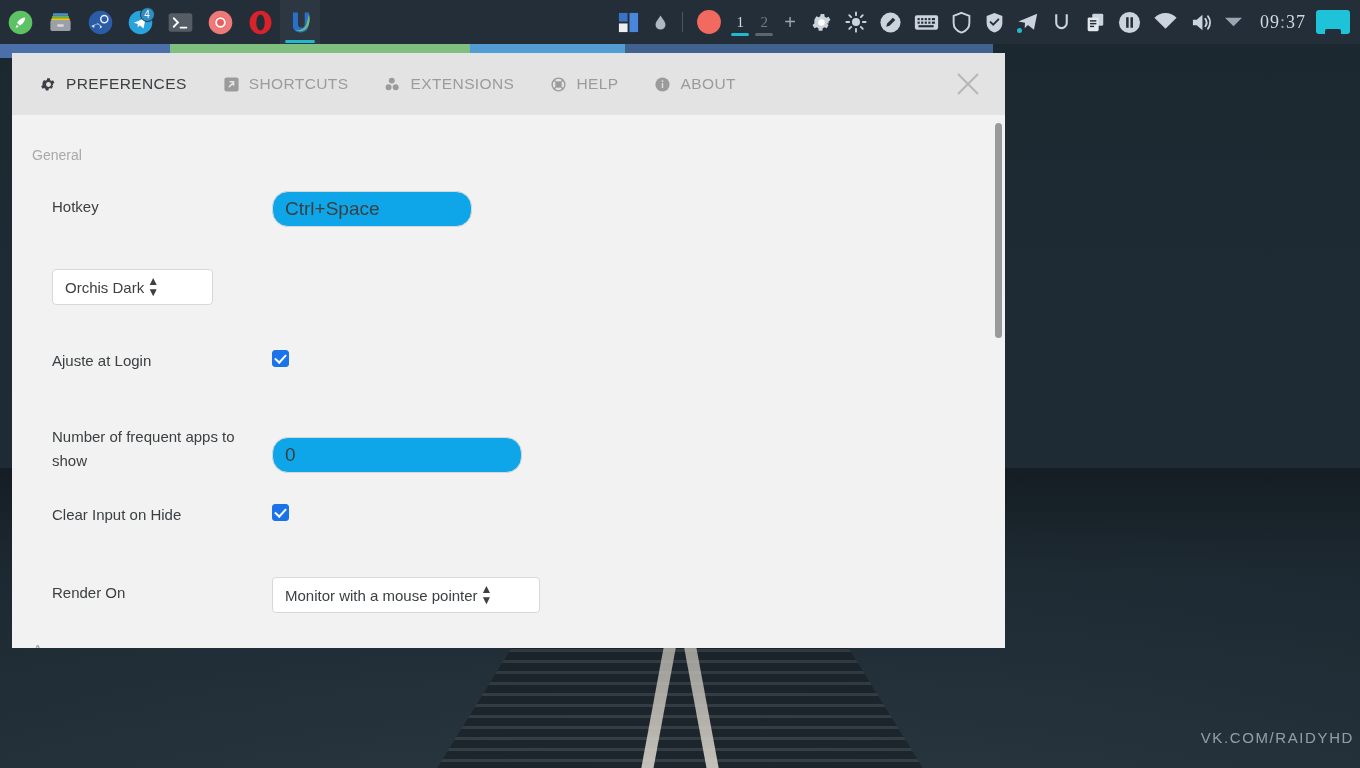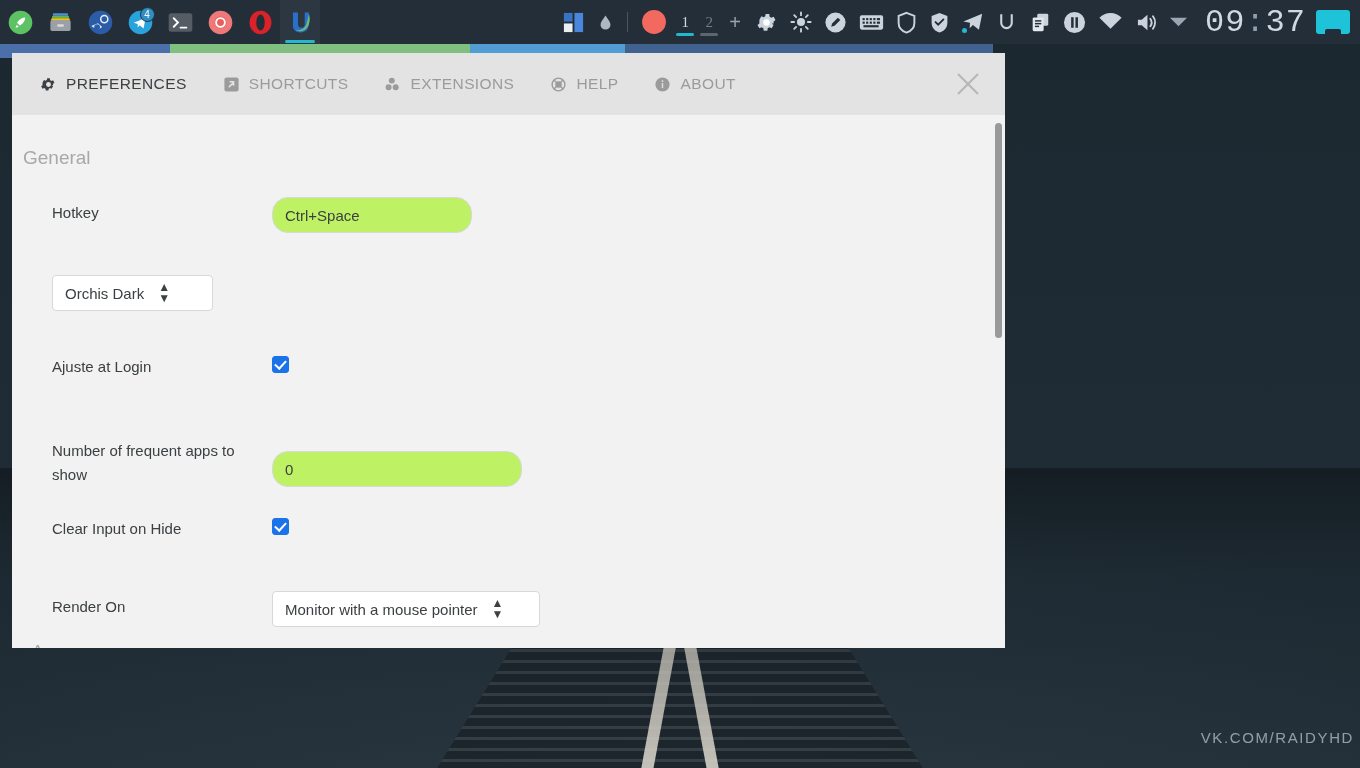--- a/index.html
+++ b/index.html
@@ -129,23 +129,23 @@
     font-size: 15px; font-family: "Liberation Serif", serif;
   }
   .ws.on { color: #cfd8e0; }
   .ws.off { color: #6f7d89; }
   .ws .ul { position: absolute; bottom: 8px; left: 3px; right: 3px; height: 3px; border-radius: 2px; }
   .ws.on .ul { background: #22b8cf; }
   .ws.off .ul { background: #5b6husband; }
   .ws.off .ul { background: #5b6770; }
   .plus { color: #98a4ae; font-size: 20px; padding: 0 8px; }
   #clock {
-    color: #cfd9e2; font-size: 32px; letter-spacing: 1px;
+    color: #cfd9e2; font-size: 18px; letter-spacing: 1px;
     padding: 0 10px 0 12px;
-    font-family: Liberation Mono, monospace;
+    font-family: Liberation Serif, serif;
   }
   #clock .c { color: #8fa0ad; }
   #screencast {
     width: 34px; height: 24px; margin-right: 6px;
     background: #1fc3d9; border-radius: 3px; position: relative;
   }
   #screencast::after {
     content: ""; position: absolute; left: 9px; right: 9px; bottom: 0; height: 5px;
     background: #242e38; border-radius: 2px 2px 0 0;
   }
@@ -181,45 +181,45 @@
     position: absolute; right: 22px; top: 50%; transform: translateY(-50%);
     width: 30px; height: 30px; color: #b6b6b6;
   }
 
   
   #content {
     height: 533px; background: #f2f2f2;
     position: relative; overflow: hidden;
   }
   #section-title {
-    color: #a8a8a8; font-size: 19px;
-    padding: 32px 0 0 11px;
+    color: #a8a8a8; font-size: 14px;
+    padding: 32px 0 0 20px;
   }
   .row {
     display: flex; align-items: flex-start;
     padding: 0 0 0 40px;
     min-height: 56px;
   }
   .row .lbl {
     width: 220px; flex: none;
     color: #3c4043; font-size: 15px; line-height: 24px;
     padding-top: 4px;
   }
   .ctl { padding-top: 0; }
   input.txt {
     height: 36px; border: 1px solid #d6d8da; border-radius: 16px;
-    background: #bef264; color: #3c4043;
-    font-size: 15px; font-family: "Liberation Sans", sans-serif;
+    background: #0ea5e9; color: #3c4043;
+    font-size: 19px; font-family: "Liberation Sans", sans-serif;
     padding: 0 12px; outline: none;
   }
   .sel {
     height: 36px; border: 1px solid #d6d8da; border-radius: 4px;
     background: #fff; color: #3c4043;
     font-size: 15px; display: inline-flex; align-items: center;
-    padding: 0 10px 0 12px; gap: 14px;
+    padding: 0 10px 0 12px; gap: 3px;
   }
   .sel .arrows { color: #3c4043; font-size: 12px; line-height: 11px; letter-spacing: 0; }
   .cbx {
     width: 17px; height: 17px; border-radius: 3px;
     border: 1px solid #c9cbcd; background: #fff;
     display: inline-flex; align-items: center; justify-content: center;
   }
   .cbx.on { background: #1a73e8; border-color: #1a73e8; }
   .cbx.on::after {
     content: ""; width: 5px; height: 9px; margin-top: -2px;
@@ -344,21 +344,21 @@
       </div>
     </div>
 
     <div class="row" style="margin-top:20px">
       <div class="lbl">Ajuste at Login</div>
       <div class="ctl" style="padding-top:4px">
         <span class="cbx on"></span>
       </div>
     </div>
 
-    <div class="row" style="margin-top:28px">
+    <div class="row" style="margin-top:20px">
       <div class="lbl">Number of frequent apps to show</div>
       <div class="ctl" style="padding-top:16px">
         <input class="txt" style="width: 250px;" value="0">
       </div>
     </div>
 
     <div class="row" style="margin-top:22px">
       <div class="lbl">Clear Input on Hide</div>
       <div class="ctl" style="padding-top:4px">
         <span class="cbx on"></span>

